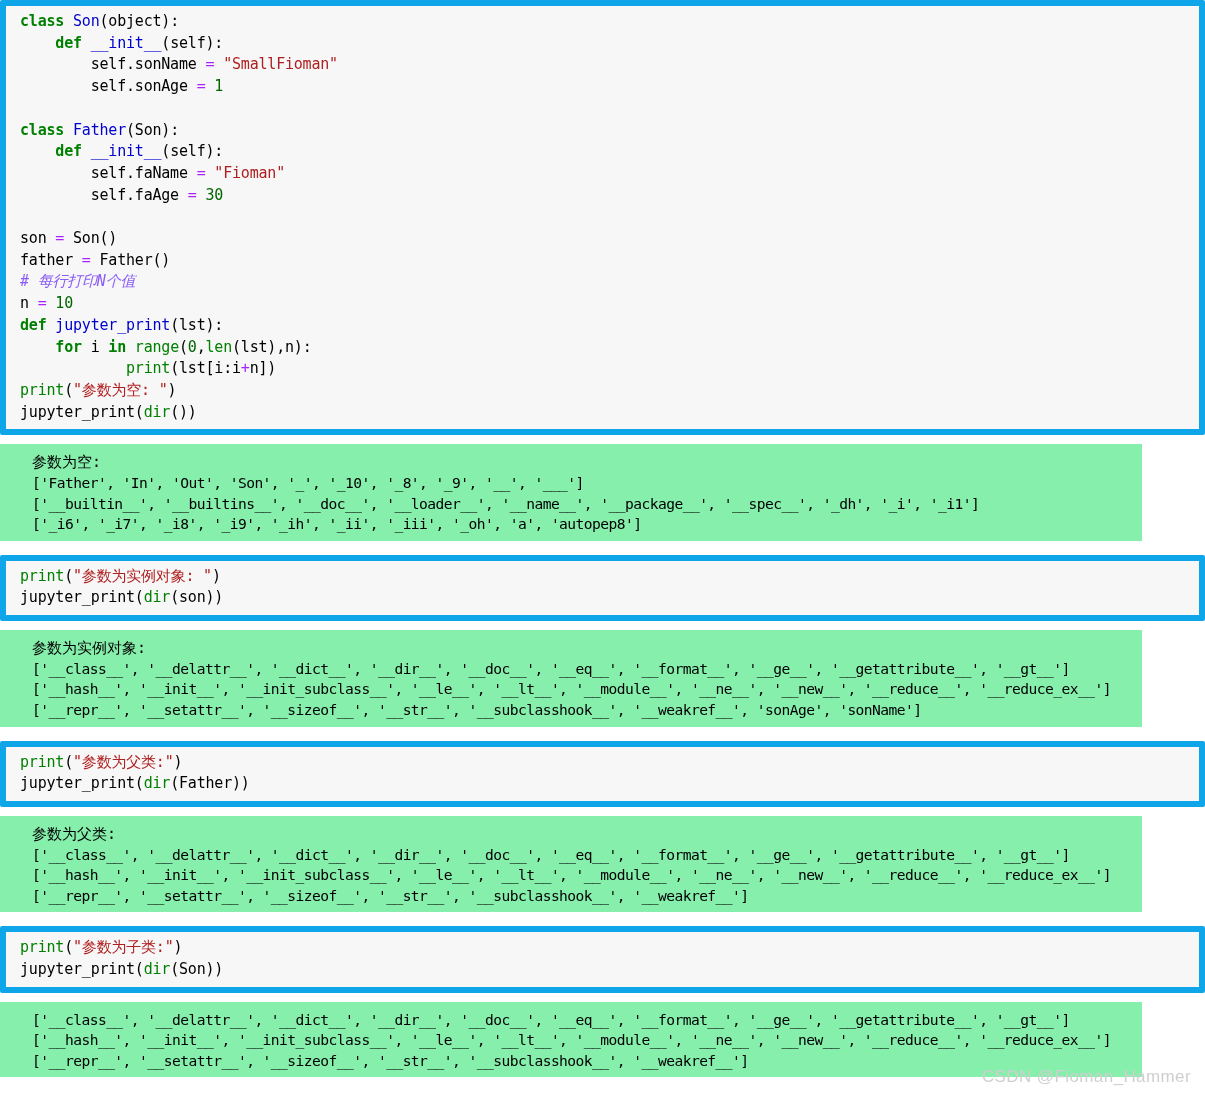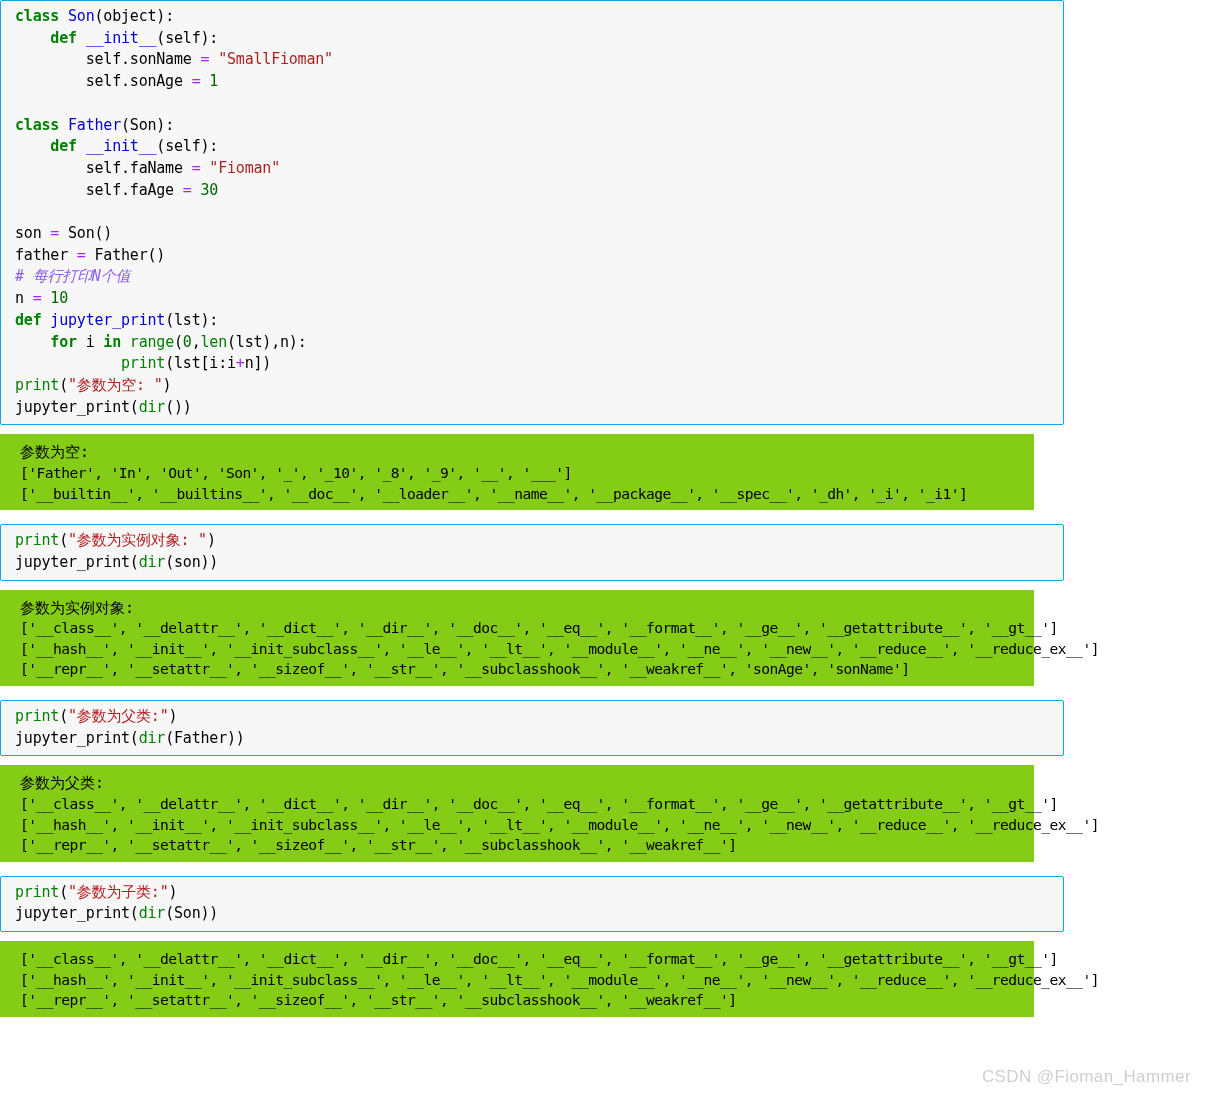--- a/index.html
+++ b/index.html
@@ -15,42 +15,42 @@
     overflow: hidden;
   }
   .notebook {
     width: 1205px;
     position: relative;
   }
 
   
   .cell-input {
     background: #f7f7f7;
-    border: 1px solid #0ea5e9;
+    border: 6px solid #0ea5e9;
     border-radius: 2px;
     margin: 0;
     padding: 5px 0 6px 14px;
     box-sizing: border-box;
-    width: 1064px;
+    width: 1205px;
   }
   .cell-input .line {
     font-family: "DejaVu Sans Mono", monospace;
     font-size: 15px;
     line-height: 21.7px;
     white-space: pre;
     color: #000000;
     letter-spacing: -0.2px;
   }
 
   
   .cell-output {
-    padding: 8px 0 6px 20px;
+    padding: 8px 0 6px 32px;
     box-sizing: border-box;
-    width: 1034px;
-    background: #84cc16;
+    width: 1142px;
+    background: #86efac;
   }
   .cell-output .line {
     font-family: "DejaVu Sans Mono", monospace;
     font-size: 14.6px;
     line-height: 20.6px;
     white-space: pre;
     color: #000000;
     letter-spacing: -0.55px;
   }
   .cell-output .line.cjk {
@@ -107,20 +107,21 @@
       <div class="line"><span class="plain">    </span><span class="kw">for</span><span class="plain"> i </span><span class="kw">in</span><span class="plain"> </span><span class="bfn">range</span><span class="plain">(</span><span class="num">0</span><span class="plain">,</span><span class="bfn">len</span><span class="plain">(lst),n):</span></div>
       <div class="line"><span class="plain">            </span><span class="bfn">print</span><span class="plain">(lst[i:i</span><span class="op">+</span><span class="plain">n])</span></div>
       <div class="line"><span class="bfn">print</span><span class="plain">(</span><span class="str">"参数为空: "</span><span class="plain">)</span></div>
       <div class="line"><span class="plain">jupyter_print(</span><span class="bfn">dir</span><span class="plain">())</span></div>
     </div>
     <div class="gap-sm"></div>
     <div class="cell-output">
       <div class="line cjk">参数为空:</div>
       <div class="line">['Father', 'In', 'Out', 'Son', '_', '_10', '_8', '_9', '__', '___']</div>
       <div class="line">['__builtin__', '__builtins__', '__doc__', '__loader__', '__name__', '__package__', '__spec__', '_dh', '_i', '_i1']</div>
+      <div class="line">['_i6', '_i7', '_i8', '_i9', '_ih', '_ii', '_iii', '_oh', 'a', 'autopep8']</div>
     </div>
     <div class="gap"></div>
     <div class="cell-input">
       <div class="line"><span class="bfn">print</span><span class="plain">(</span><span class="str">"参数为实例对象: "</span><span class="plain">)</span></div>
       <div class="line"><span class="plain">jupyter_print(</span><span class="bfn">dir</span><span class="plain">(son))</span></div>
     </div>
     <div class="gap-sm"></div>
     <div class="cell-output">
       <div class="line cjk">参数为实例对象:</div>
       <div class="line">['__class__', '__delattr__', '__dict__', '__dir__', '__doc__', '__eq__', '__format__', '__ge__', '__getattribute__', '__gt__']</div>

